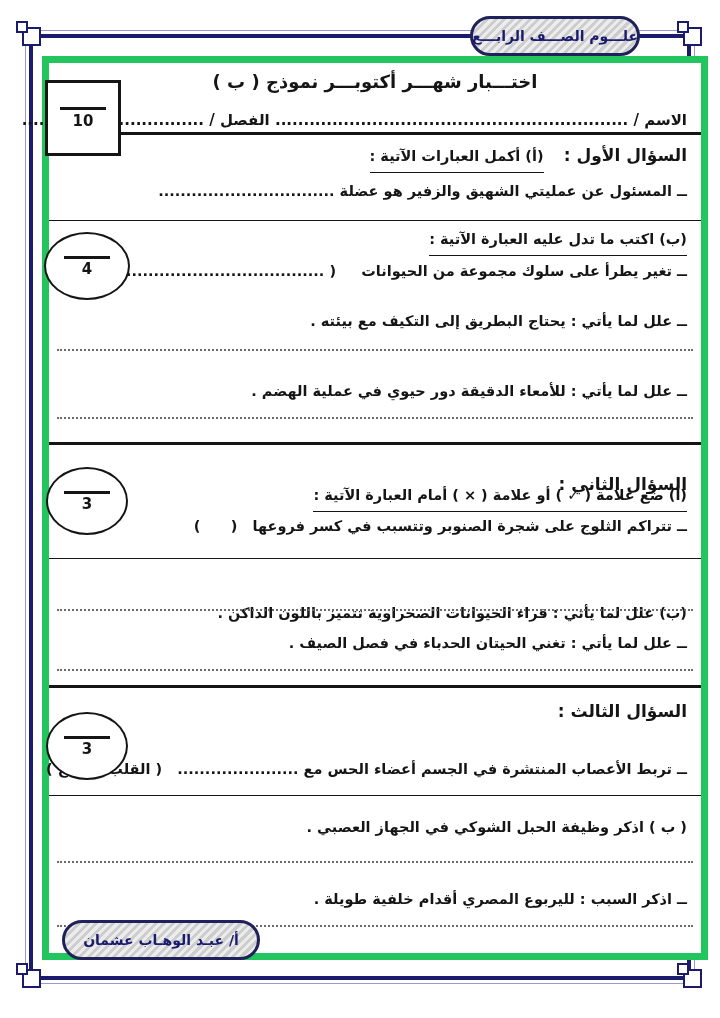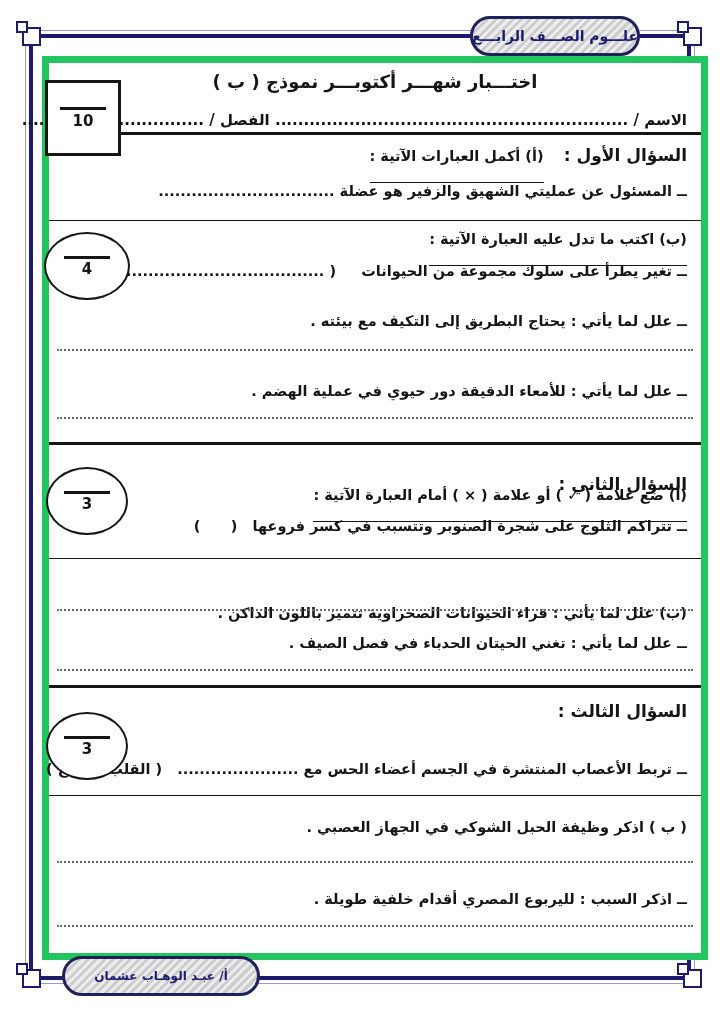--- a/index.html
+++ b/index.html
@@ -11,29 +11,29 @@
   .frame-navy{position:absolute;left:29px;right:29px;top:34px;bottom:38px;border:4px solid #1b1b6e;}
   .knot{position:absolute;width:15px;height:15px;border:2px solid #1b1b6e;background:#fff;z-index:3;}
   .knot::after{content:"";position:absolute;width:8px;height:8px;border:2px solid #1b1b6e;background:#fff;left:-8px;top:-8px;}
 
   
   .badge{position:absolute;z-index:6;display:flex;align-items:center;justify-content:center;
     border:3px solid #20205a;border-radius:20px;
     background:repeating-linear-gradient(135deg,#ececec 0 3px,#cdcdcd 3px 6px);
     color:#1b1b6e;font-weight:bold;white-space:nowrap;}
   .badge-top{left:auto;right:80px;top:16px;width:164px;height:34px;font-size:14px;}
-  .badge-bottom{left:62px;top:956px;width:192px;height:34px;font-size:12px;}
+  .badge-bottom{left:62px;top:920px;width:192px;height:34px;font-size:14px;}
 
   
   .content{position:absolute;left:42px;top:56px;width:652px;height:890px;border:7px solid #22c55e;background:#fff;z-index:2;}
   .tline{position:absolute;right:14px;left:10px;text-align:right;direction:rtl;color:#151515;
     font-weight:bold;font-size:14.5px;white-space:nowrap;}
   .center{text-align:center;}
   .qhead{font-size:17px;}
-  .u{display:inline-block;border-bottom:1.6px solid #151515;padding-bottom:18px;}
+  .u{display:inline-block;border-bottom:1.6px solid #151515;padding-bottom:8px;}
   .rule{position:absolute;left:0;right:0;height:0;border-top:3px solid #151515;}
   .rule-thin{border-top:1.6px solid #151515;}
   .dots{position:absolute;left:8px;right:8px;height:2px;border-top:2px dotted #6a6a6a;}
 
   
   .score-box{position:absolute;left:45px;top:80px;width:70px;height:70px;background:#fff;border:3px solid #151515;
     z-index:4;display:flex;flex-direction:column;align-items:center;justify-content:center;gap:4px;}
   .oval{position:absolute;background:#fff;border:2.5px solid #151515;border-radius:50%;z-index:4;
     display:flex;flex-direction:column;align-items:center;justify-content:center;gap:3px;}
   .oval-1{left:44px;top:232px;width:82px;height:64px;}

